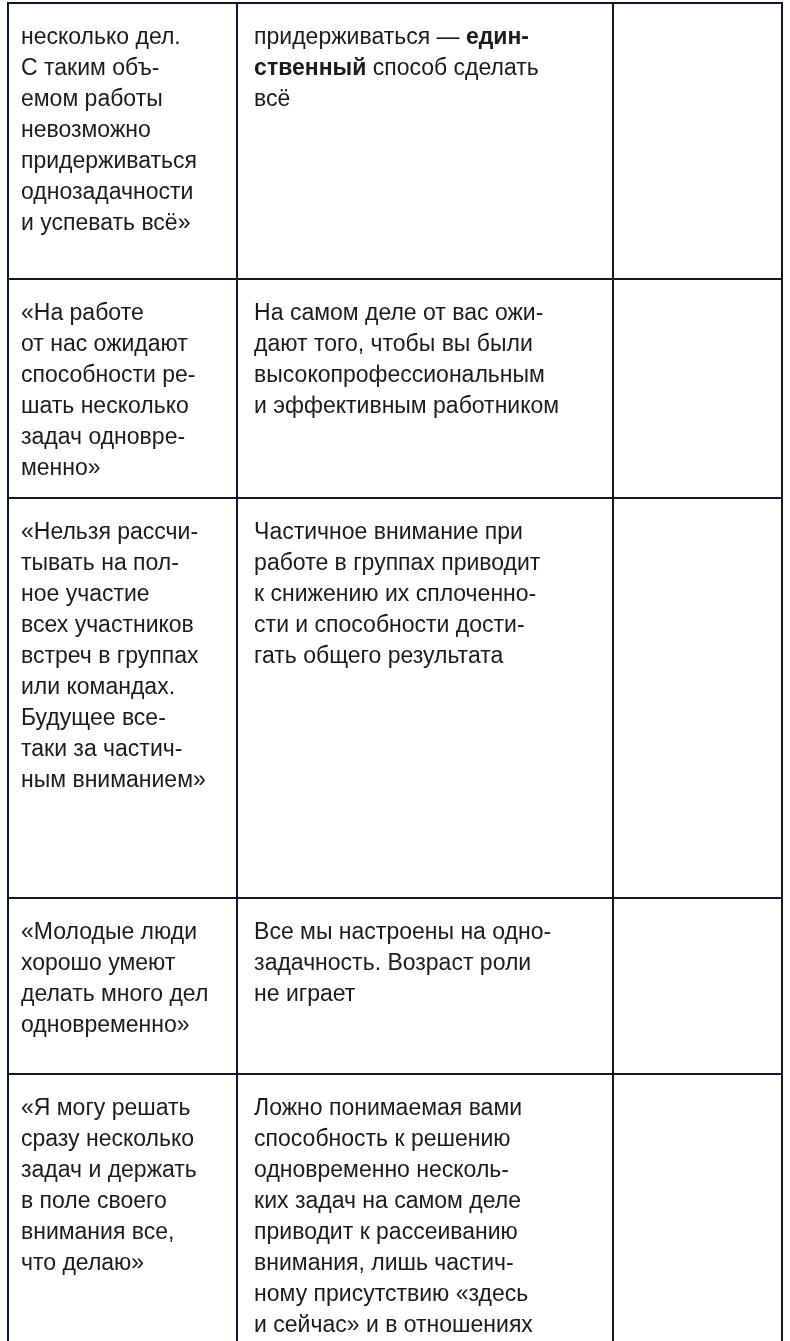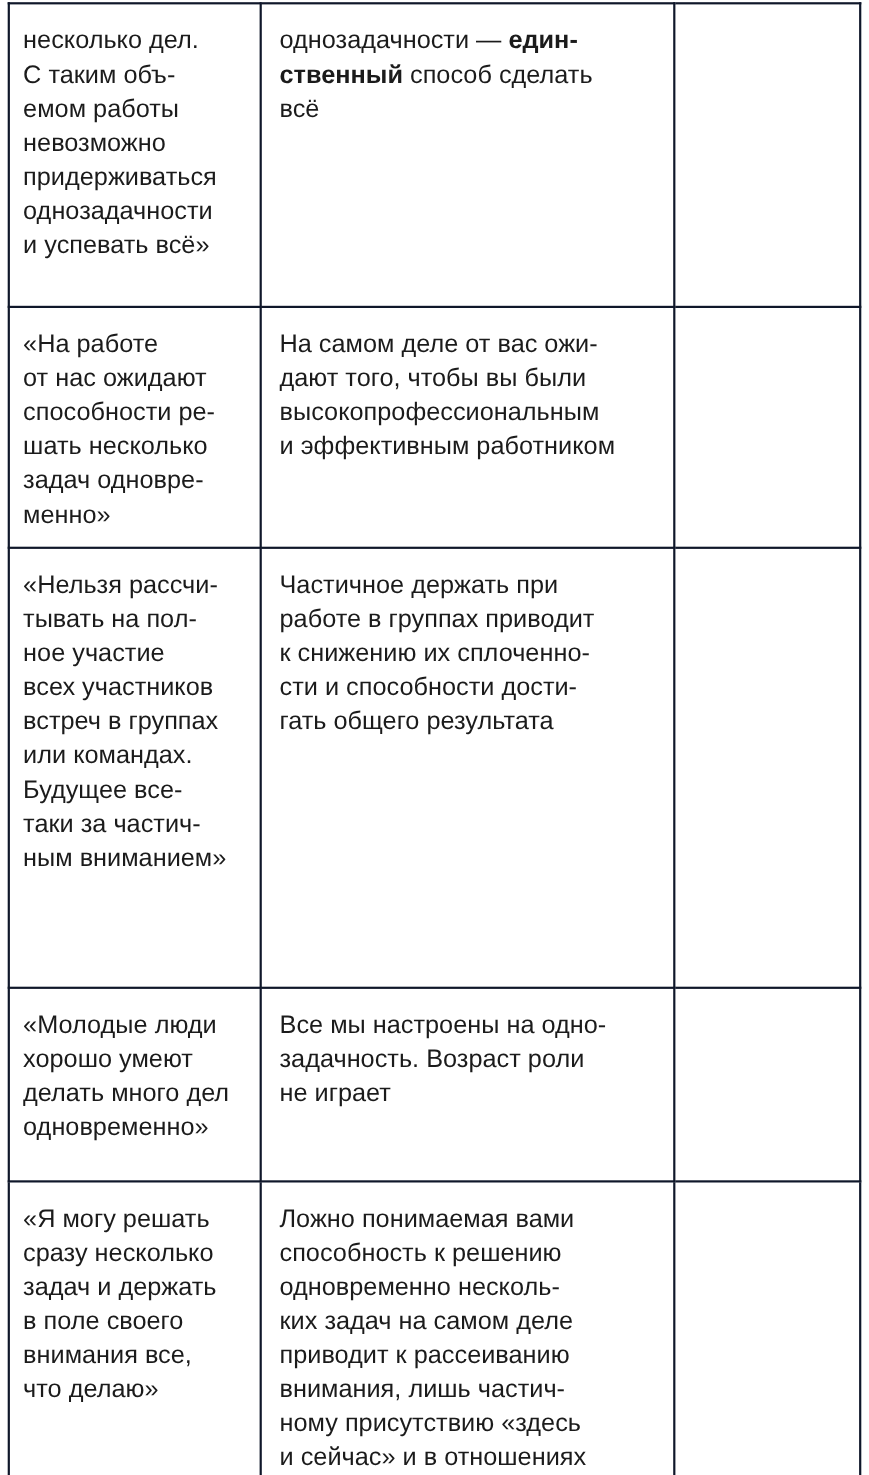--- a/index.html
+++ b/index.html
@@ -50,21 +50,21 @@
   </colgroup>
   <tbody>
     <tr class="r1">
       <td class="col-myth"><span>несколько дел.
 С таким объ-
 емом работы
 невозможно
 придерживаться
 однозадачности
 и успевать всё»</span></td>
-      <td class="col-fact"><span>однозадачности — </span><span class="bold">един-
+      <td class="col-fact"><span>придерживаться — </span><span class="bold">един-
 ственный</span><span> способ сделать
 всё</span></td>
       <td class="col-note"><span></span></td>
     </tr>
     <tr class="r2">
       <td class="col-myth"><span>«На работе
 от нас ожидают
 способности ре-
 шать несколько
 задач одновре-
@@ -78,21 +78,21 @@
     <tr class="r3">
       <td class="col-myth"><span>«Нельзя рассчи-
 тывать на пол-
 ное участие
 всех участников
 встреч в группах
 или командах.
 Будущее все-
 таки за частич-
 ным вниманием»</span></td>
-      <td class="col-fact"><span>Частичное держать при
+      <td class="col-fact"><span>Частичное внимание при
 работе в группах приводит
 к снижению их сплоченно-
 сти и способности дости-
 гать общего результата</span></td>
       <td class="col-note"><span></span></td>
     </tr>
     <tr class="r4">
       <td class="col-myth"><span>«Молодые люди
 хорошо умеют
 делать много дел

